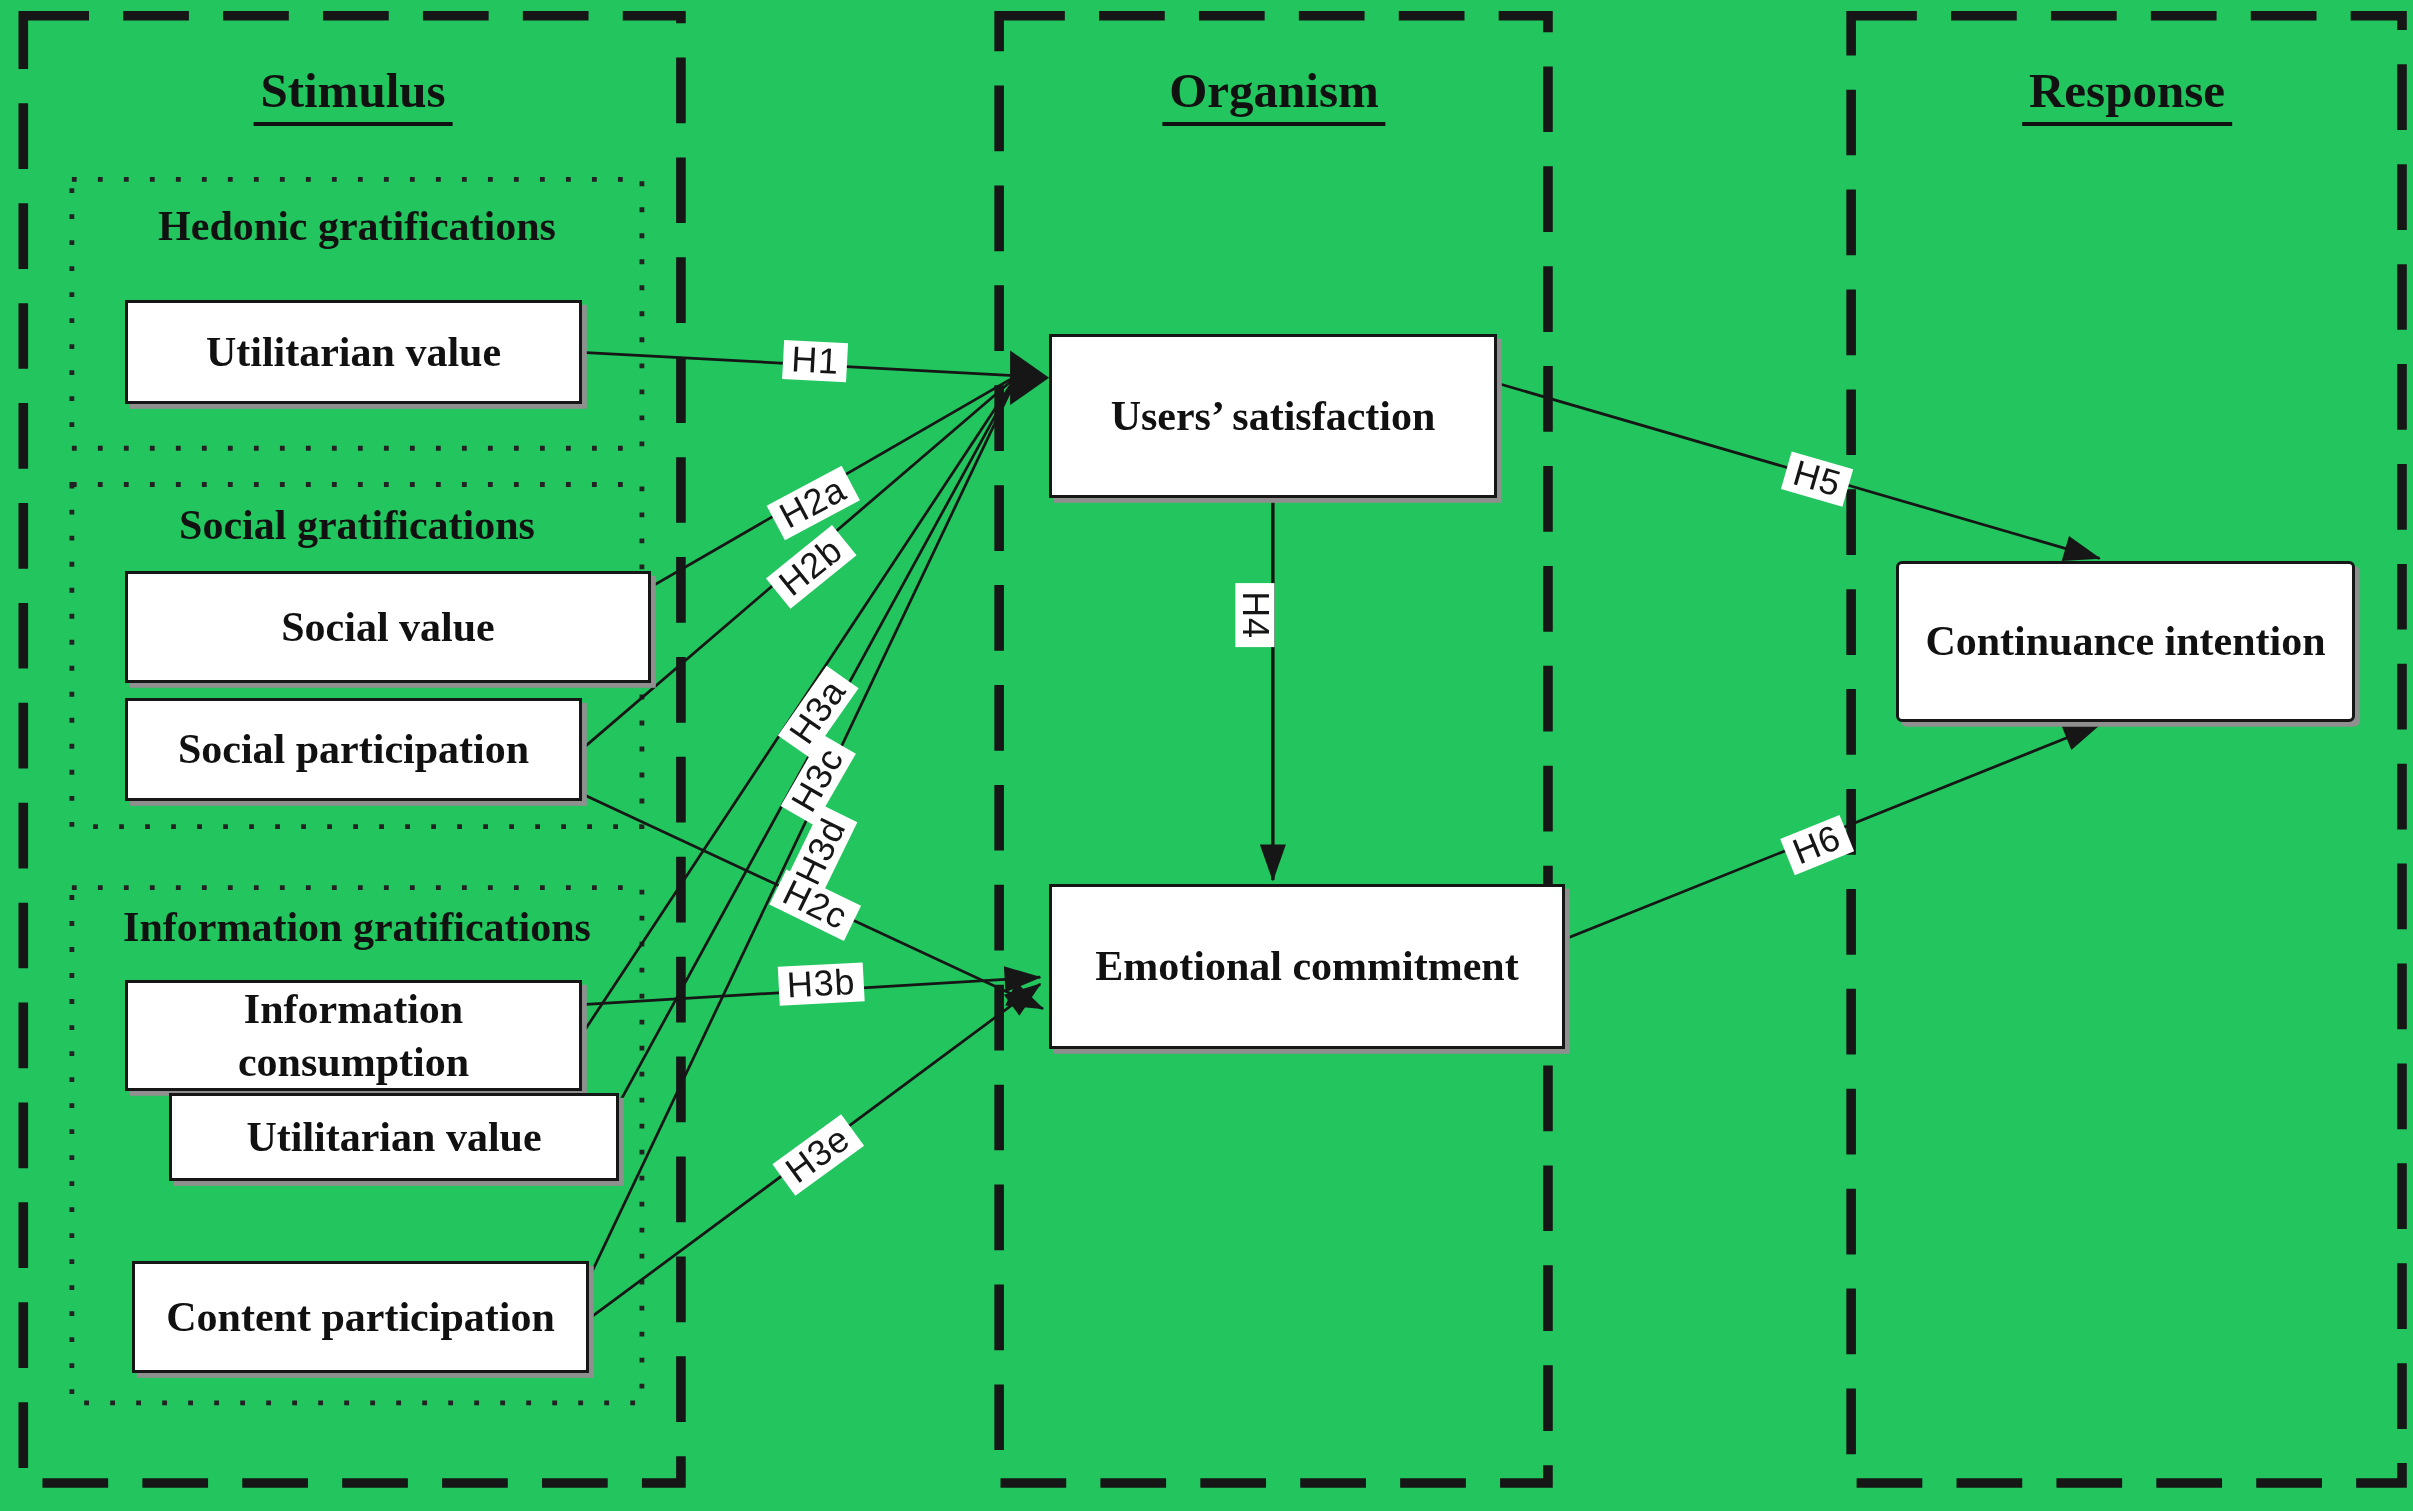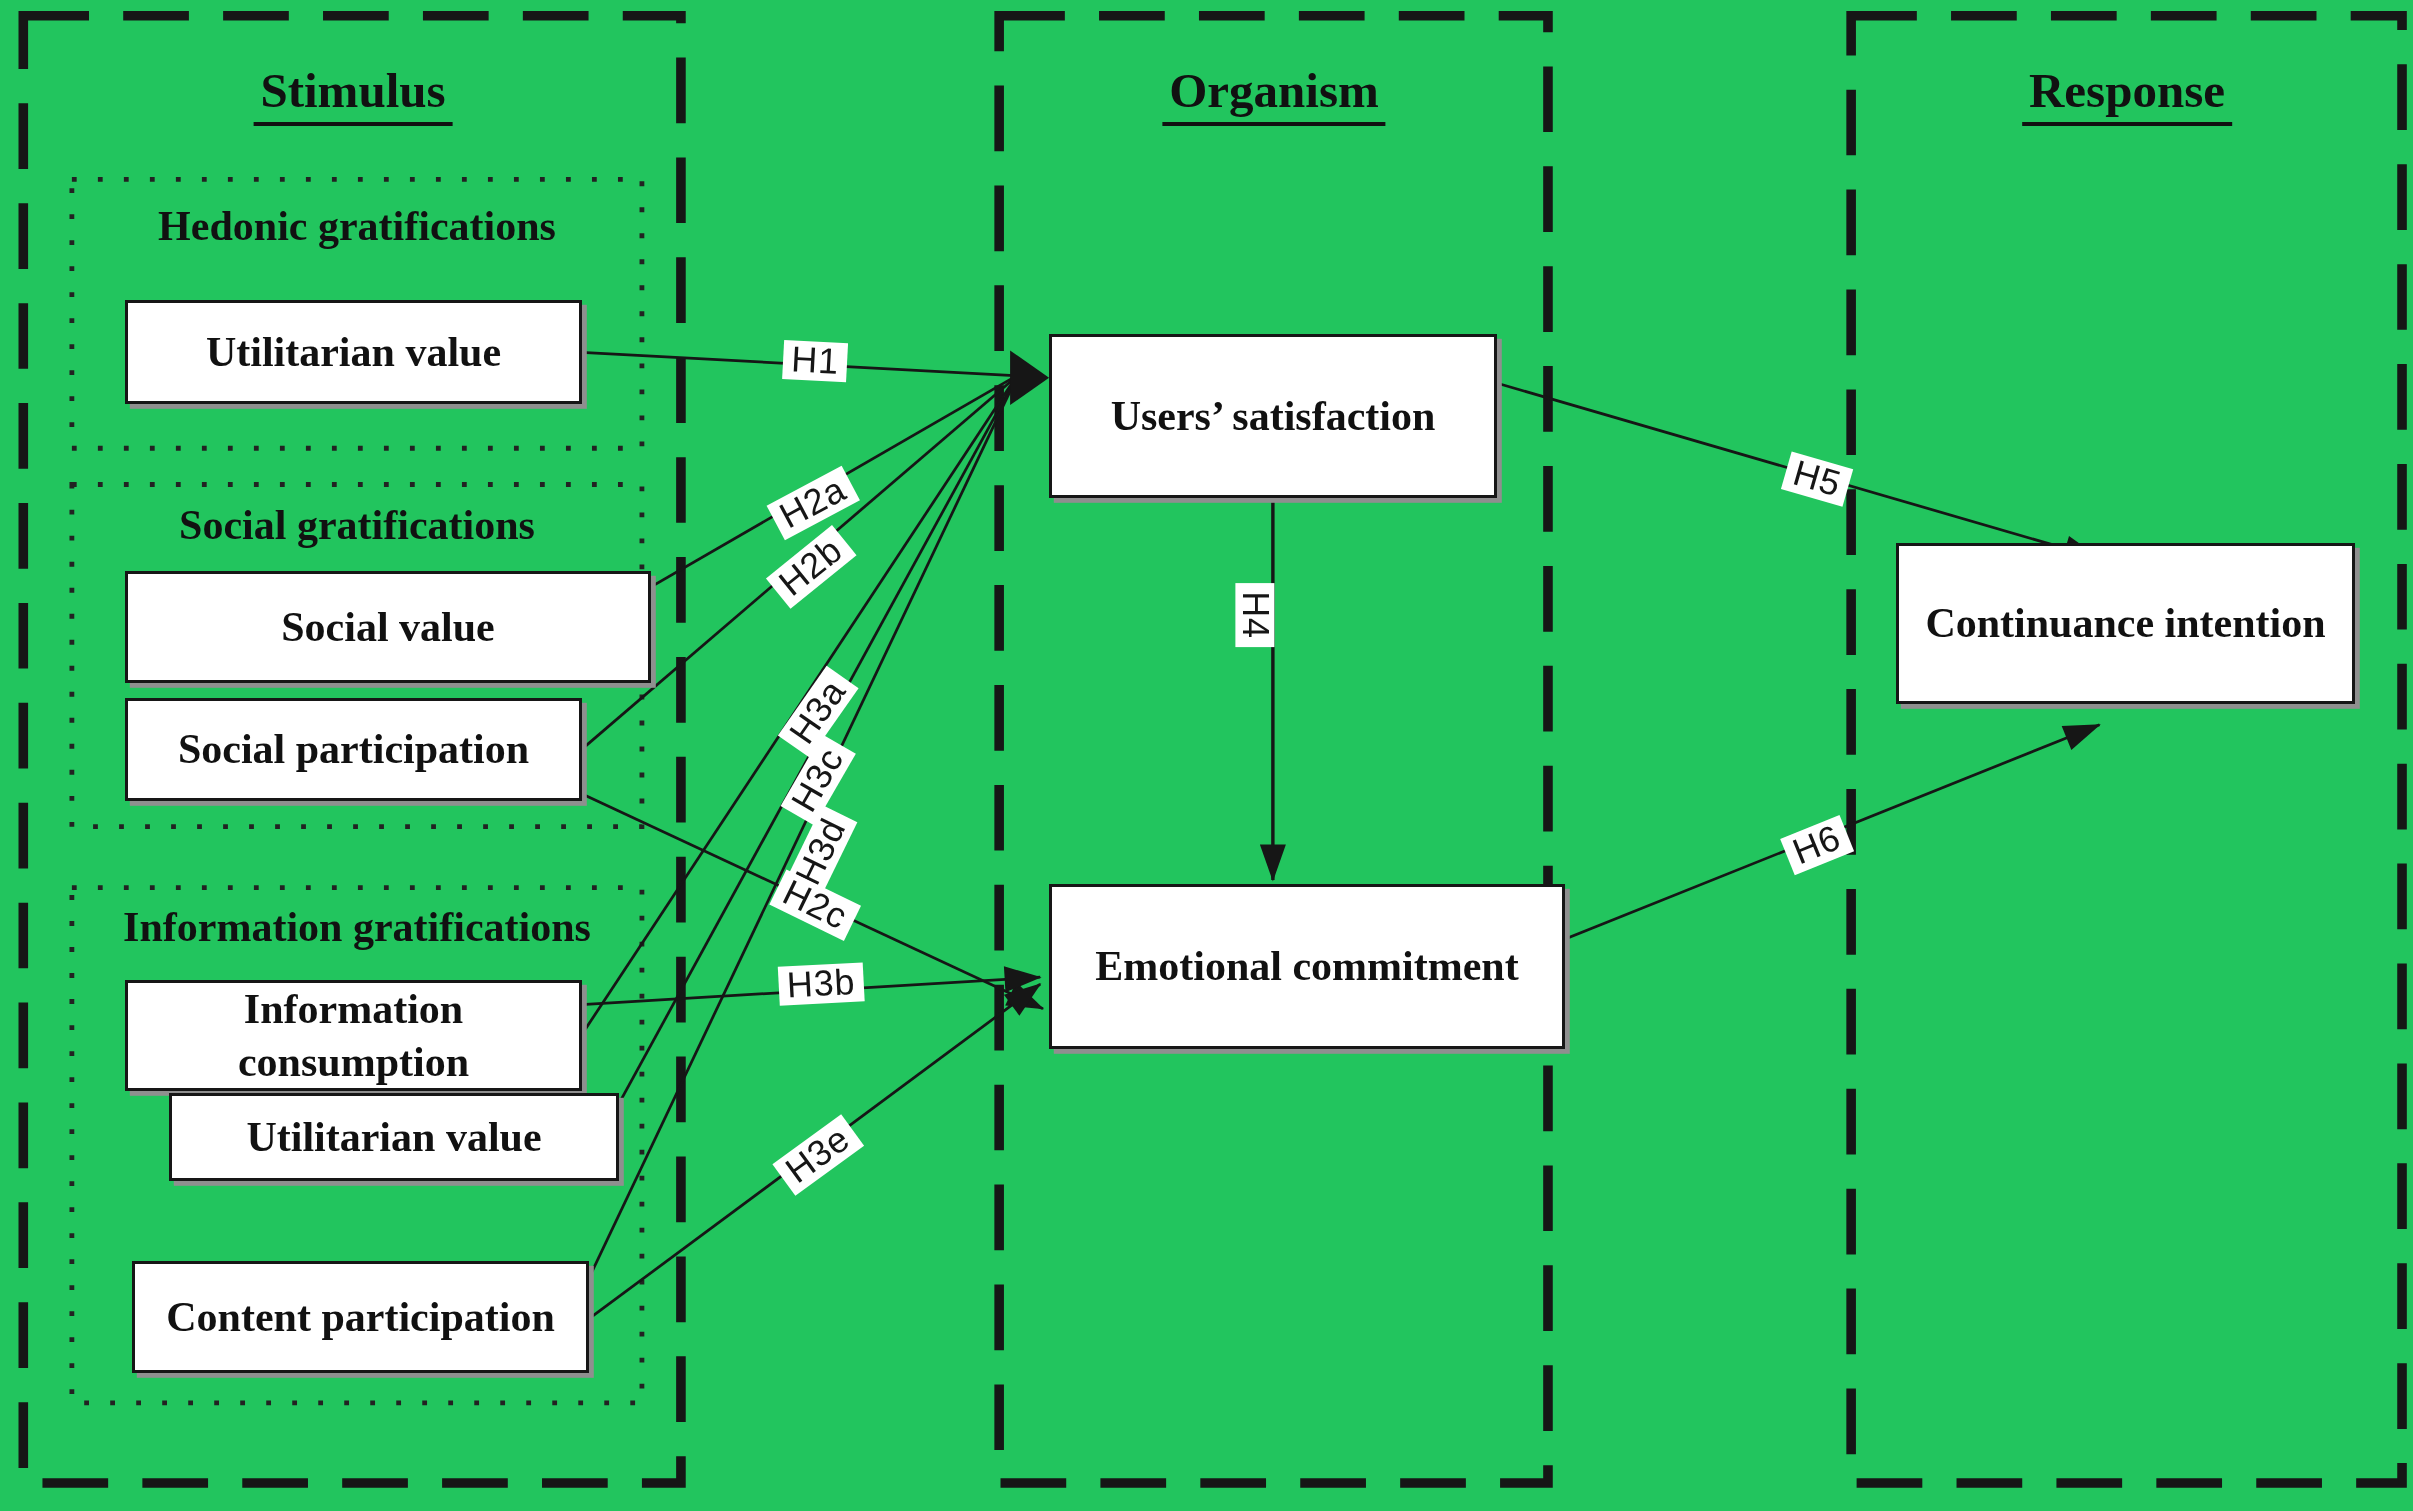--- a/index.html
+++ b/index.html
@@ -86,21 +86,21 @@
     <span class="lbl">Content participation</span>
     </div>
 
   <div class="box" style="left:1049px;top:290px;width:448px;height:164px;margin-top:44px;">
     <span class="lbl">Users’ satisfaction</span>
     </div>
   <div class="box" style="left:1049px;top:884px;width:516px;height:165px;">
     <span class="lbl">Emotional commitment</span>
     </div>
 
-  <div class="box" style="left:1896px;top:543px;width:459px;height:161px;">
+  <div class="box" style="left:1896px;top:561px;width:459px;height:161px;border-radius:6px;">
     <span class="lbl">Continuance intention</span>
     </div>
 
   <div class="hlab" style="left:815px;top:361px;--r:3deg;">H1</div>
   <div class="hlab" style="left:813px;top:503px;--r:-28deg;">H2a</div>
   <div class="hlab" style="left:811px;top:567px;--r:-39deg;">H2b</div>
   <div class="hlab" style="left:818px;top:712px;--r:-55deg;">H3a</div>
   <div class="hlab" style="left:818px;top:780px;--r:-60deg;">H3c</div>
   <div class="hlab" style="left:821px;top:852px;--r:-64deg;">H3d</div>
   <div class="hlab" style="left:815px;top:905px;--r:26deg;">H2c</div>

